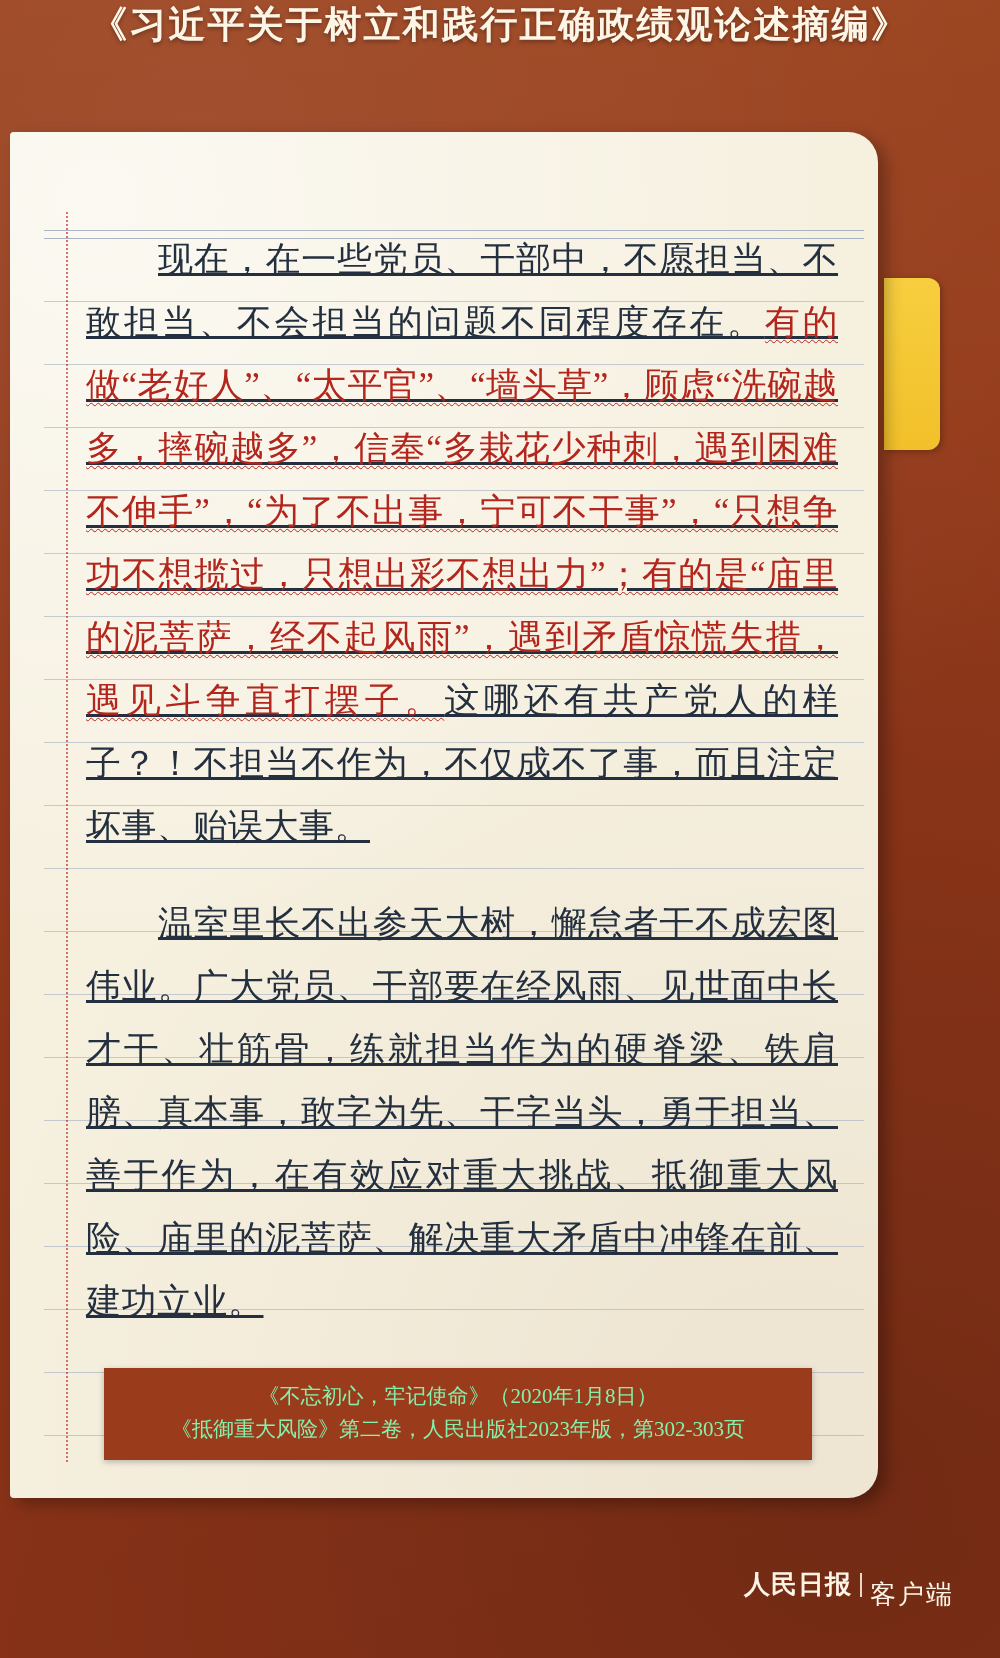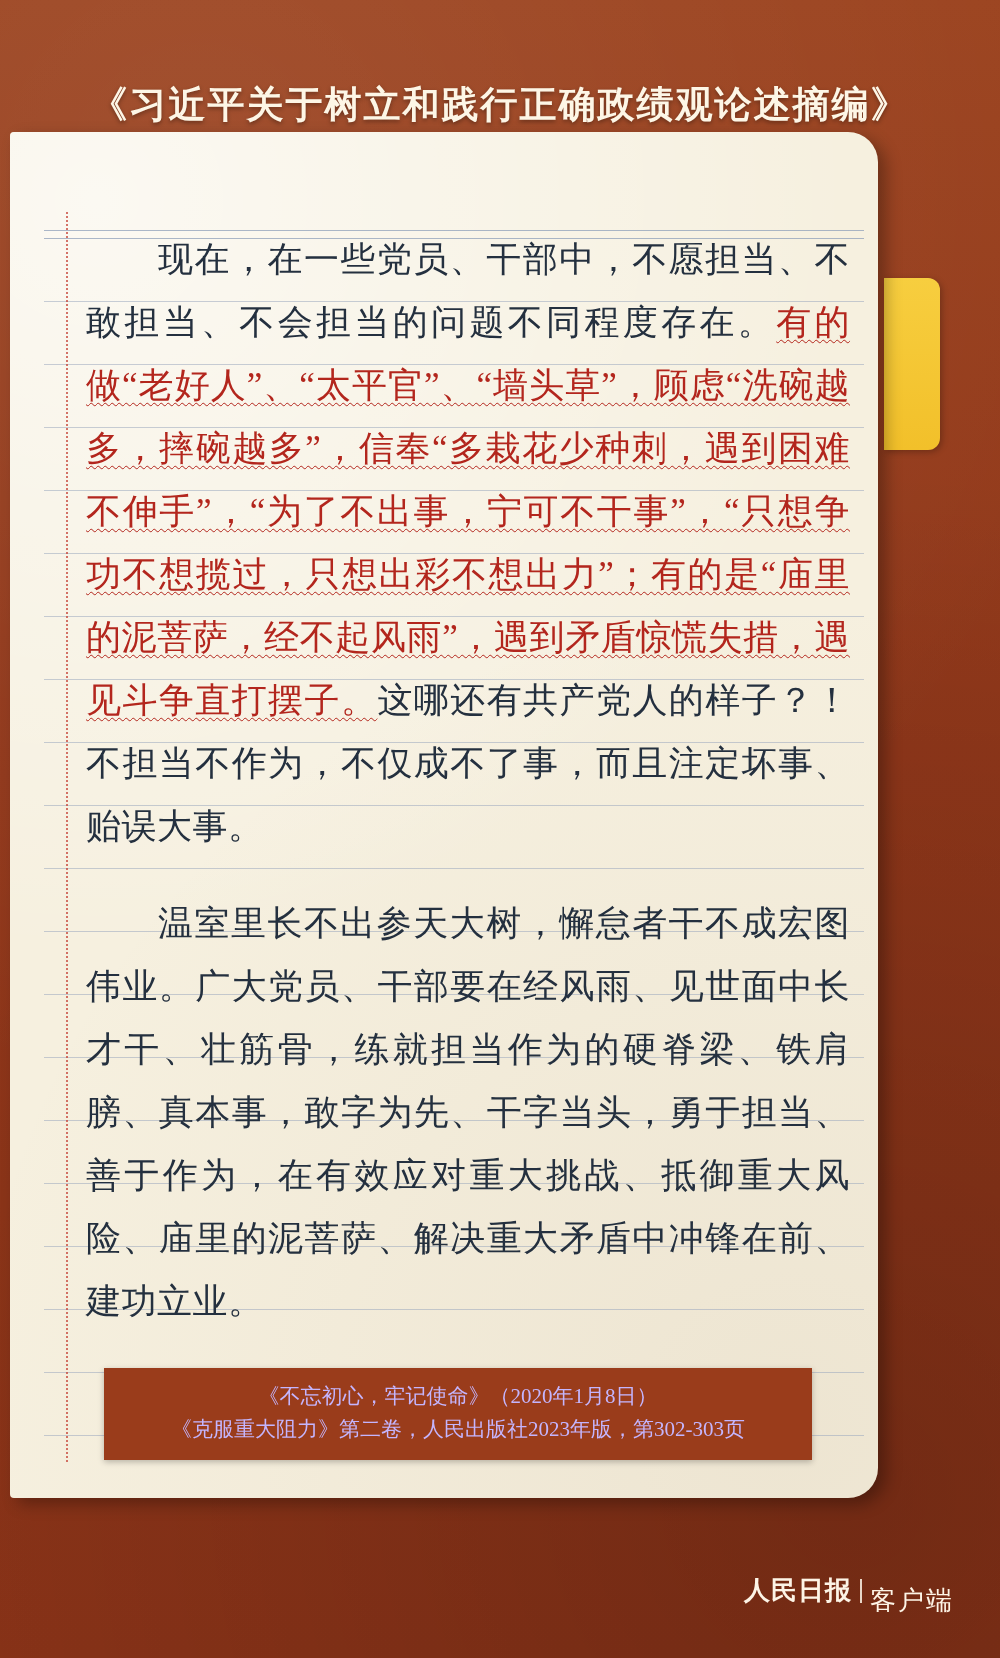--- a/index.html
+++ b/index.html
@@ -45,21 +45,21 @@
     pointer-events:none;
   }
 
   
   #header {
     position: absolute;
     top: 0; left: 0;
     width: 1000px;
     height: 130px;
     display: flex;
-    align-items: flex-end;
+    align-items: flex-start;
     justify-content: center;
     z-index: 6;
   }
   #header .title {
     color: #fdf6e6;
     font-size: 37px;
     letter-spacing: 2px;
     font-family: "Liberation Serif", serif;
     font-weight: 600;
     text-shadow: 0 2px 4px rgba(0,0,0,.35);
@@ -133,51 +133,51 @@
     left: 76px;
     top: 96px;
     width: 764px;
     z-index: 5;
     font-family: "Liberation Serif", serif;
     color: #24303f;
     font-size: 35px;
     line-height: 63px;
     letter-spacing: 0.5px;
   }
-  .para { margin: 0 0 30px 0; text-indent: 72px; text-align: justify; }
+  .para { margin: 0 12px 30px 0; text-indent: 72px; text-align: justify; text-decoration: underline; }
   .para.p2 { margin-top: 34px; }
 
   .hl {
     color: #b3261d;
     text-decoration: underline wavy #b3261d 1px;
     text-underline-offset: 5px;
   }
 
   
   #citation {
     position:absolute;
     left: 104px;
     top: 1368px;
     width: 688px;
     background: #9a3c1b;
-    color: #c4b5fd;
+    color: #86efac;
     padding: 12px 10px 14px 10px;
     text-align:center;
     font-size: 21px;
     line-height: 33px;
     z-index: 7;
     box-shadow: 0 2px 6px rgba(0,0,0,.25);
     font-family: "Liberation Serif", serif;
   }
 
   
   #footer {
     position:absolute;
     right: 46px;
-    bottom: 40px;
+    bottom: 46px;
     display:flex;
     align-items:center;
     gap: 8px;
     z-index: 8;
   }
   #footer .rmrb {
     color:#fdf4e6;
     font-size: 26px;
     font-weight: 700;
     letter-spacing: 1px;
@@ -238,21 +238,21 @@
 
     <div id="body-text">
       <p class="para p1"><span>现在，在一些党员、干部中，不愿担当、不敢担当、不会担当的问题不同程度存在。</span><span class="hl">有的做“老好人”、“太平官”、“墙头草”，顾虑“洗碗越多，摔碗越多”，信奉“多栽花少种刺，遇到困难不伸手”，“为了不出事，宁可不干事”，“只想争功不想揽过，只想出彩不想出力”；有的是“庙里的泥菩萨，经不起风雨”，遇到矛盾惊慌失措，遇见斗争直打摆子。</span><span>这哪还有共产党人的样子？！不担当不作为，不仅成不了事，而且注定坏事、贻误大事。</span></p>
 
       <p class="para p2">温室里长不出参天大树，懈怠者干不成宏图伟业。广大党员、干部要在经风雨、见世面中长才干、壮筋骨，练就担当作为的硬脊梁、铁肩膀、真本事，敢字为先、干字当头，勇于担当、善于作为，在有效应对重大挑战、抵御重大风险、庙里的泥菩萨、解决重大矛盾中冲锋在前、建功立业。</p>
     </div>
   </div>
 
   <div id="citation">
     <div>《不忘初心，牢记使命》（2020年1月8日）</div>
-    <div>《克服重大阻力》第二卷，人民出版社2023年版，第302-303页</div>
+    <div>《抵御重大风险》第二卷，人民出版社2023年版，第302-303页</div>
   </div>
 
   <div id="footer">
     <span class="rmrb">人民日报</span>
     <span class="divider"></span>
     <span class="client">客户端</span>
   </div>
 
 </div>
 

